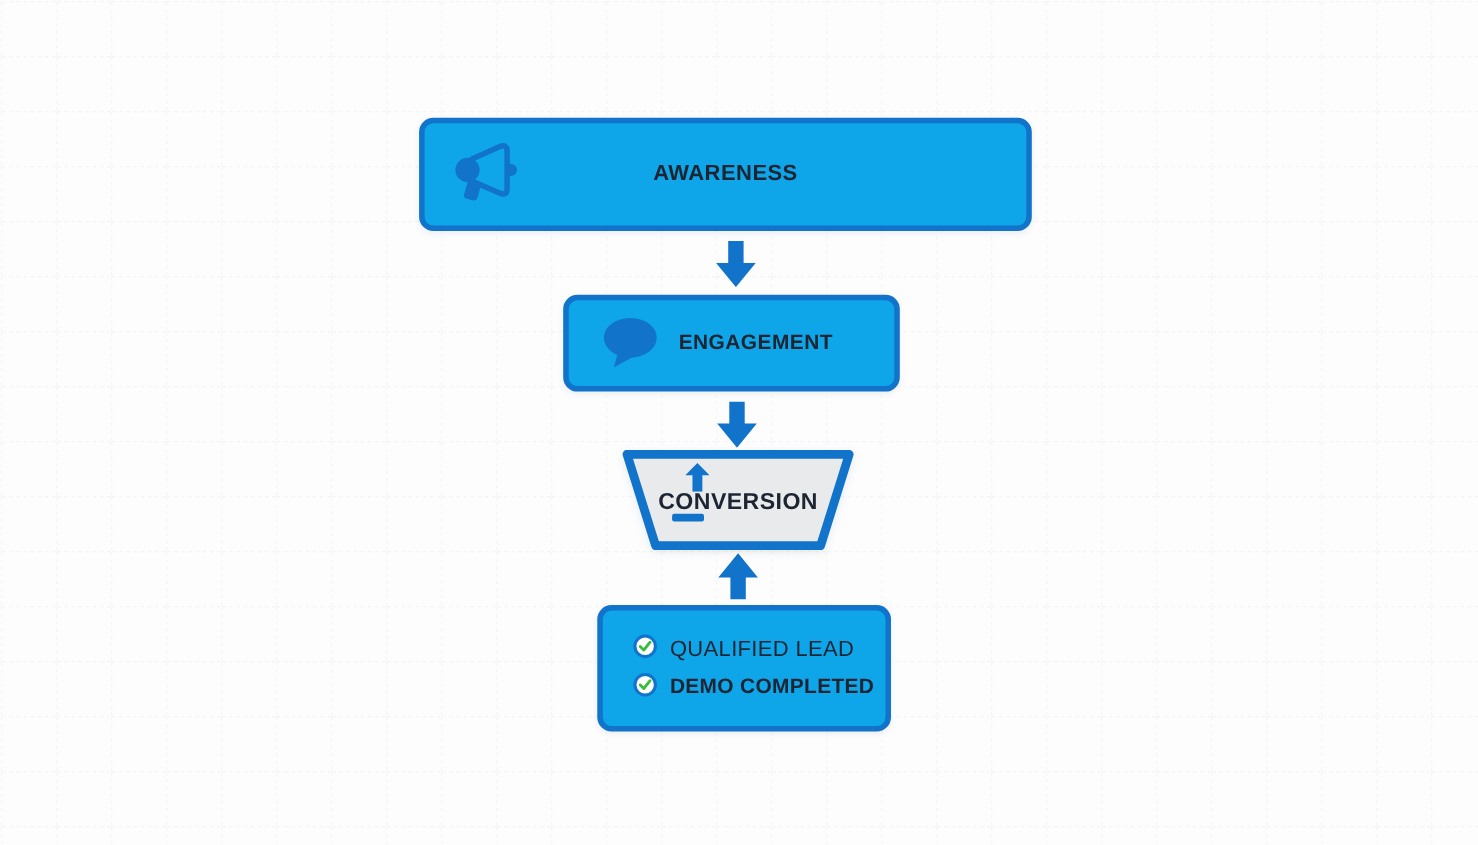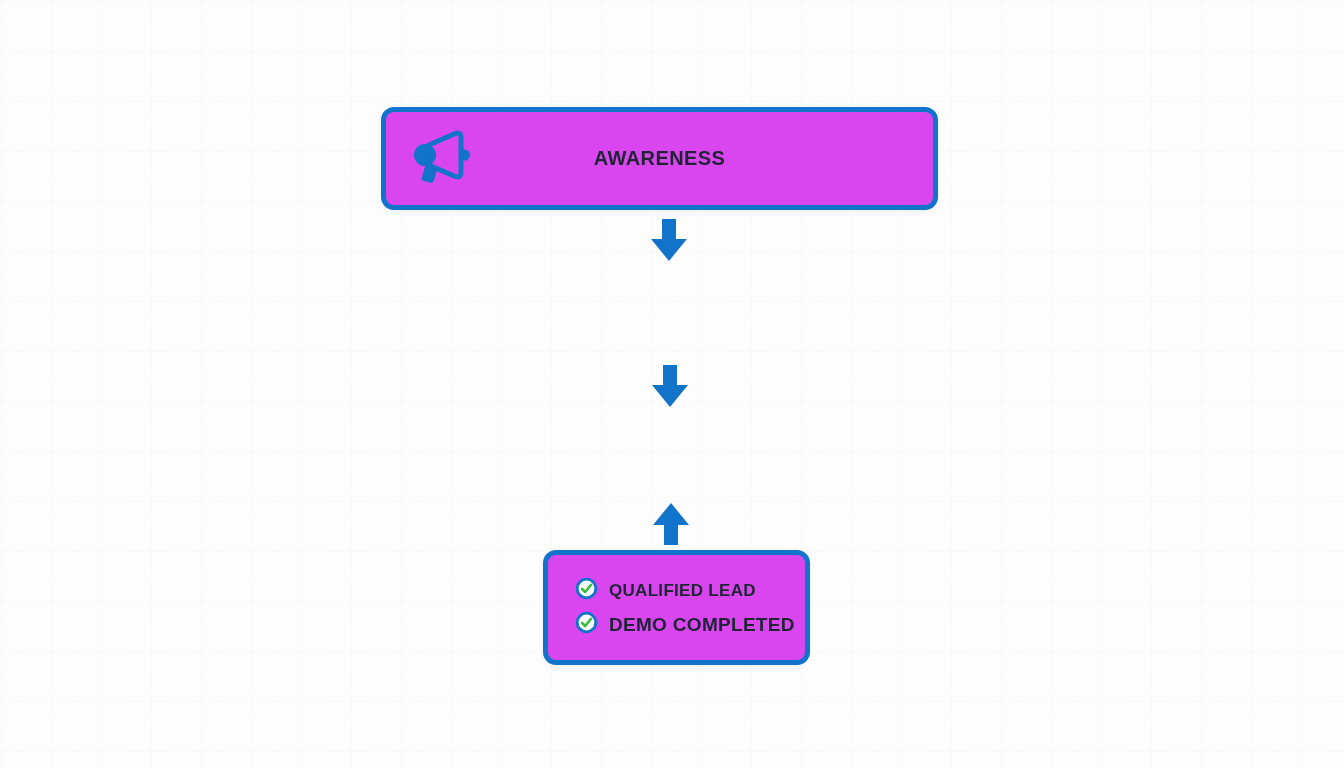--- a/index.html
+++ b/index.html
@@ -16,21 +16,21 @@
     background: #fdfdfe;
   }
   .grid-bg {
     position: absolute;
     inset: 0;
     z-index: 0;
   }
   .node {
     position: absolute;
     box-sizing: border-box;
-    background: #d946ef;
+    background: #0ea5e9;
     border: 5px solid #1173c9;
     border-radius: 13px;
     box-shadow: 0 2px 6px rgba(25, 60, 95, 0.08);
     z-index: 2;
   }
   .node-label {
     color: #1d2533;
     font-weight: 700;
     letter-spacing: 0.4px;
     white-space: nowrap;
@@ -105,22 +105,22 @@
     gap: 11px;
   }
   .check-row .row-label {
     color: #1d2533;
     font-weight: 700;
     font-size: 19px;
     letter-spacing: 0.3px;
     white-space: nowrap;
   }
   .check-row.primary .row-label {
-    font-size: 17px;
-    font-weight: 700;
+    font-size: 20px;
+    font-weight: 400;
   }
 </style>
 </head>
 <body>
 
 <div class="canvas">
 
   <svg class="grid-bg" width="1344" height="768" xmlns="http://www.w3.org/2000/svg">
     <defs>
       <pattern id="gridpat" width="50" height="50" patternUnits="userSpaceOnUse" x="2" y="2">
@@ -139,25 +139,46 @@
         <path d="M14 34 L26 37.5 L22 51.5 Q21 54.5 17.5 53.5 L12 52 Q9 51 10 48 Z" fill="#1173c9"></path>
       </svg>
     </span>
     <span class="node-label">AWARENESS</span>
   </div>
 
   <svg class="flow-arrow arrow-1" width="38" height="42" viewBox="0 0 38 42" xmlns="http://www.w3.org/2000/svg">
     <polygon points="12,0 26,0 26,20 37,20 19,42 1,20 12,20" fill="#1173c9"></polygon>
   </svg>
 
+  <div class="node engagement">
+    <span class="stage-icon-inline">
+      <svg width="56" height="50" viewBox="0 0 56 50" xmlns="http://www.w3.org/2000/svg">
+        <ellipse cx="28" cy="22" rx="24" ry="18" fill="#1173c9"></ellipse>
+        <polygon points="17,35 13,49 31,39" fill="#1173c9"></polygon>
+      </svg>
+    </span>
+    <span class="node-label">ENGAGEMENT</span>
+  </div>
 
   <svg class="flow-arrow arrow-2" width="38" height="42" viewBox="0 0 38 42" xmlns="http://www.w3.org/2000/svg">
     <polygon points="12,0 26,0 26,20 37,20 19,42 1,20 12,20" fill="#1173c9"></polygon>
   </svg>
 
+  <div class="conversion">
+    <svg class="trapezoid" width="222" height="95" viewBox="0 0 222 95" xmlns="http://www.w3.org/2000/svg">
+      <polygon points="10,6 212,6 186,89 36,89" fill="#e9eaec" stroke="#1173c9" stroke-width="8" stroke-linejoin="round"></polygon>
+    </svg>
+    <span class="mini-arrow">
+      <svg width="22" height="26" viewBox="0 0 22 26" xmlns="http://www.w3.org/2000/svg">
+        <polygon points="11,0 22,11 15.5,11 15.5,26 6.5,26 6.5,11 0,11" fill="#1173c9"></polygon>
+      </svg>
+    </span>
+    <span class="node-label">CONVERSION</span>
+    <span class="underline-bar"></span>
+  </div>
 
   <svg class="flow-arrow arrow-3" width="38" height="42" viewBox="0 0 38 42" xmlns="http://www.w3.org/2000/svg">
     <polygon points="19,0 37,22 26,22 26,42 12,42 12,22 1,22" fill="#1173c9"></polygon>
   </svg>
 
   <div class="node checklist">
     <div class="check-row primary">
       <span>
         <svg width="23" height="23" viewBox="0 0 23 23" xmlns="http://www.w3.org/2000/svg">
           <circle cx="11.5" cy="11.5" r="9.3" fill="#ffffff" stroke="#1173c9" stroke-width="2.8"></circle>

